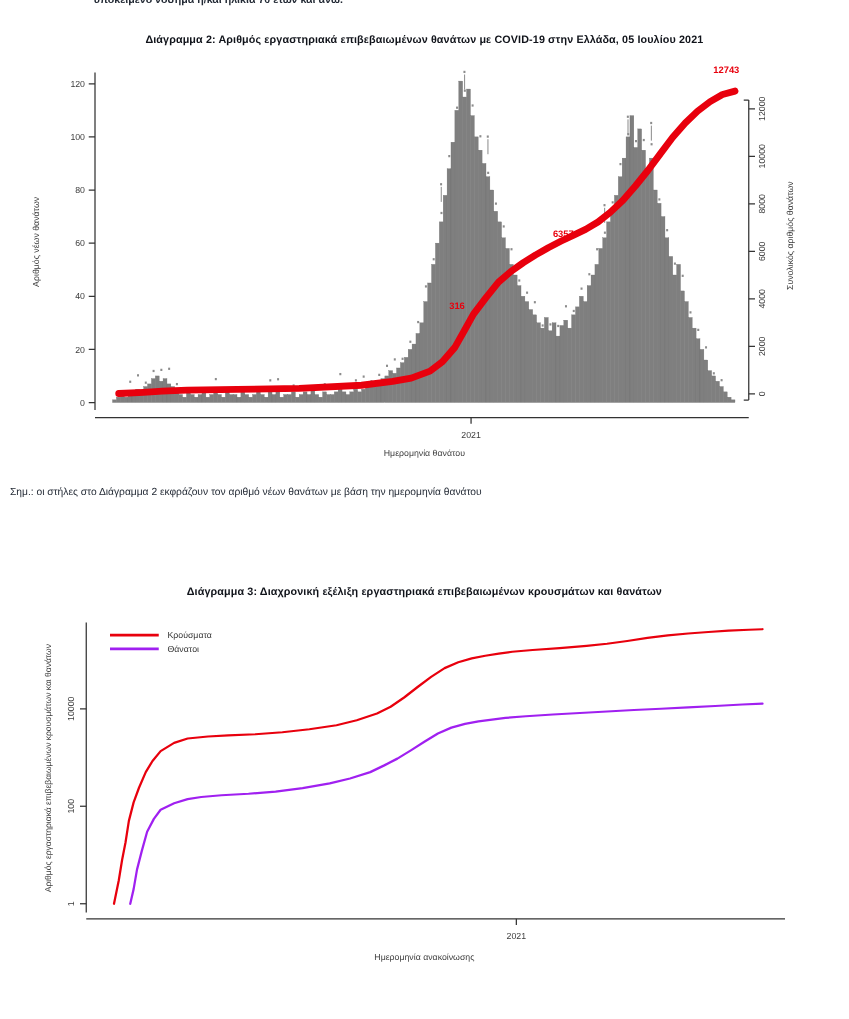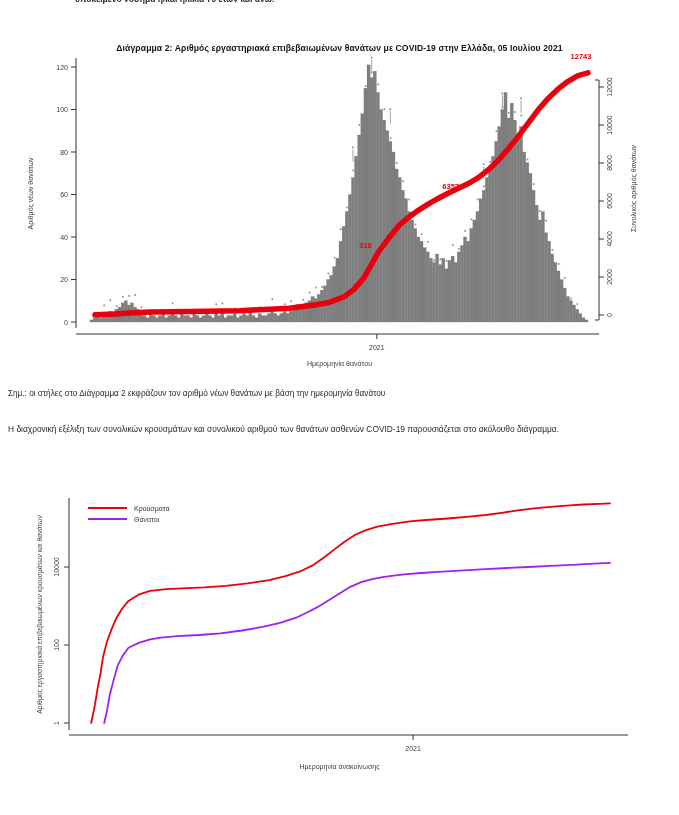--- a/index.html
+++ b/index.html
@@ -19,21 +19,21 @@
 </style>
 </head>
 <body>
 
 <div class="pagewrap">
 
   <div class="top-clip">
     <span>υποκείμενο νόσημα ή/και ηλικία 70 ετών και άνω.</span>
   </div>
 
-  <div class="chart-title" style="top:26px;margin-top:17px;">Διάγραμμα 2: Αριθμός εργαστηριακά επιβεβαιωμένων θανάτων με COVID-19 στην Ελλάδα, 05 Ιουλίου 2021</div>
+  <div class="chart-title" style="top:26px;">Διάγραμμα 2: Αριθμός εργαστηριακά επιβεβαιωμένων θανάτων με COVID-19 στην Ελλάδα, 05 Ιουλίου 2021</div>
   <div class="ylab" style="left:-70px;top:190px;width:200px;">Αριθμός νέων θανάτων</div>
   <div class="ylab" style="left:533px;top:185px;width:200px;">Συνολικός αριθμός θανάτων</div>
   <svg id="chart2-svg" style="top:40px;" width="679" height="350" viewBox="0 40 679 350">
       <g>
         <line x1="76" y1="58" x2="76" y2="328" stroke="#333333" stroke-width="1"></line>
         <line x1="71" y1="322" x2="76" y2="322" stroke="#333333" stroke-width="1"></line>
         <text x="68" y="324.5" text-anchor="end" font-size="7" fill="#3c3c3c">0</text>
         <line x1="71" y1="279.5" x2="76" y2="279.5" stroke="#333333" stroke-width="1"></line>
         <text x="68" y="282" text-anchor="end" font-size="7" fill="#3c3c3c">20</text>
         <line x1="71" y1="237" x2="76" y2="237" stroke="#333333" stroke-width="1"></line>
@@ -305,22 +305,22 @@
           <text x="371.868" y="247.50400000000002" text-anchor="end" font-size="7.5" font-weight="bold" fill="#e8000d">316</text>
           <text x="459.018" y="189.497" text-anchor="end" font-size="7.5" font-weight="bold" fill="#e8000d">6357</text>
           <text x="581.028" y="58.511000000000024" text-anchor="middle" font-size="7.5" font-weight="bold" fill="#e8000d">12743</text>
         </g>
         <polyline points="95.0,314.8 114.9,313.9 129.8,312.9 149.8,312.1 189.6,311.5 239.4,310.7 289.2,308.2 314.1,305.1 329.0,302.5 344.0,296.9 353.9,289.4 363.9,277.9 371.4,264.6 378.8,251.3 388.8,238.1 398.8,225.7 408.7,217.2 418.7,210.1 428.6,203.9 438.6,198.2 448.6,193.0 458.5,188.3 468.5,183.5 478.4,177.6 488.4,169.7 498.4,160.2 508.3,148.8 518.3,136.4 528.2,123.1 538.2,109.8 548.2,98.4 558.1,88.9 568.1,81.3 578.0,75.6 588.0,72.9" fill="none" stroke="#e8000d" stroke-width="5.5" stroke-linecap="round" stroke-linejoin="round"></polyline>
       </g>
     </svg>
   <div class="xlab" style="top:360px;">Ημερομηνία θανάτου</div>
 
   <div class="doc-note" style="top:389px;">Σημ.: οι στήλες στο Διάγραμμα 2 εκφράζουν τον αριθμό νέων θανάτων με βάση την ημερομηνία θανάτου</div>
-  <div class="para" style="top:422px;">Η διαχρονική εξέλιξη των συνολικών κρουσμάτων και συνολικού αριθμού των θανάτων ασθενών COVID-19 παρουσιάζεται στο ακόλουθο διάγραμμα.</div>
-
+
+  <div class="chart-title" style="top:468px;">Διάγραμμα 3: Διαχρονική εξέλιξη εργαστηριακά επιβεβαιωμένων κρουσμάτων και θανάτων</div>
   <div class="ylab" style="left:-91px;top:611px;width:260px;font-size:6.8px;">Αριθμός εργαστηριακά επιβεβαιωμένων κρουσμάτων και θανάτων</div>
   <svg id="chart3-svg" style="top:480px;" width="679" height="300" viewBox="0 480 679 300">
       <g>
         <line x1="69" y1="498" x2="69" y2="730" stroke="#333333" stroke-width="1"></line>
         <line x1="69" y1="735" x2="628" y2="735" stroke="#333333" stroke-width="1"></line>
         <line x1="64" y1="723" x2="69" y2="723" stroke="#333333" stroke-width="1"></line>
         <text x="59" y="723" text-anchor="middle" font-size="7" fill="#3c3c3c" transform="rotate(-90 59 723)">1</text>
         <line x1="64" y1="645" x2="69" y2="645" stroke="#333333" stroke-width="1"></line>
         <text x="59" y="645" text-anchor="middle" font-size="7" fill="#3c3c3c" transform="rotate(-90 59 645)">100</text>
         <line x1="64" y1="567" x2="69" y2="567" stroke="#333333" stroke-width="1"></line>

